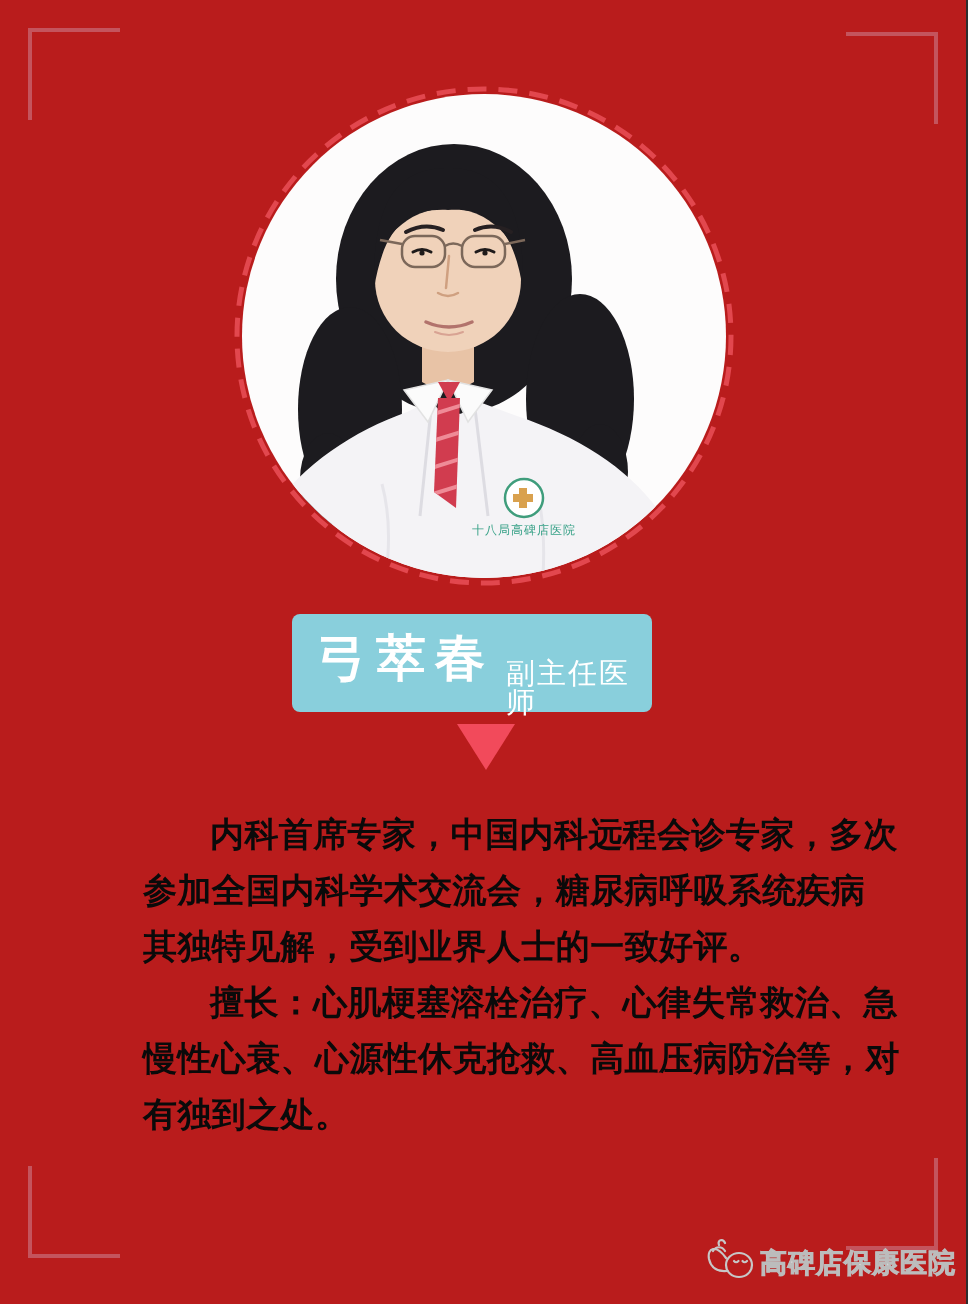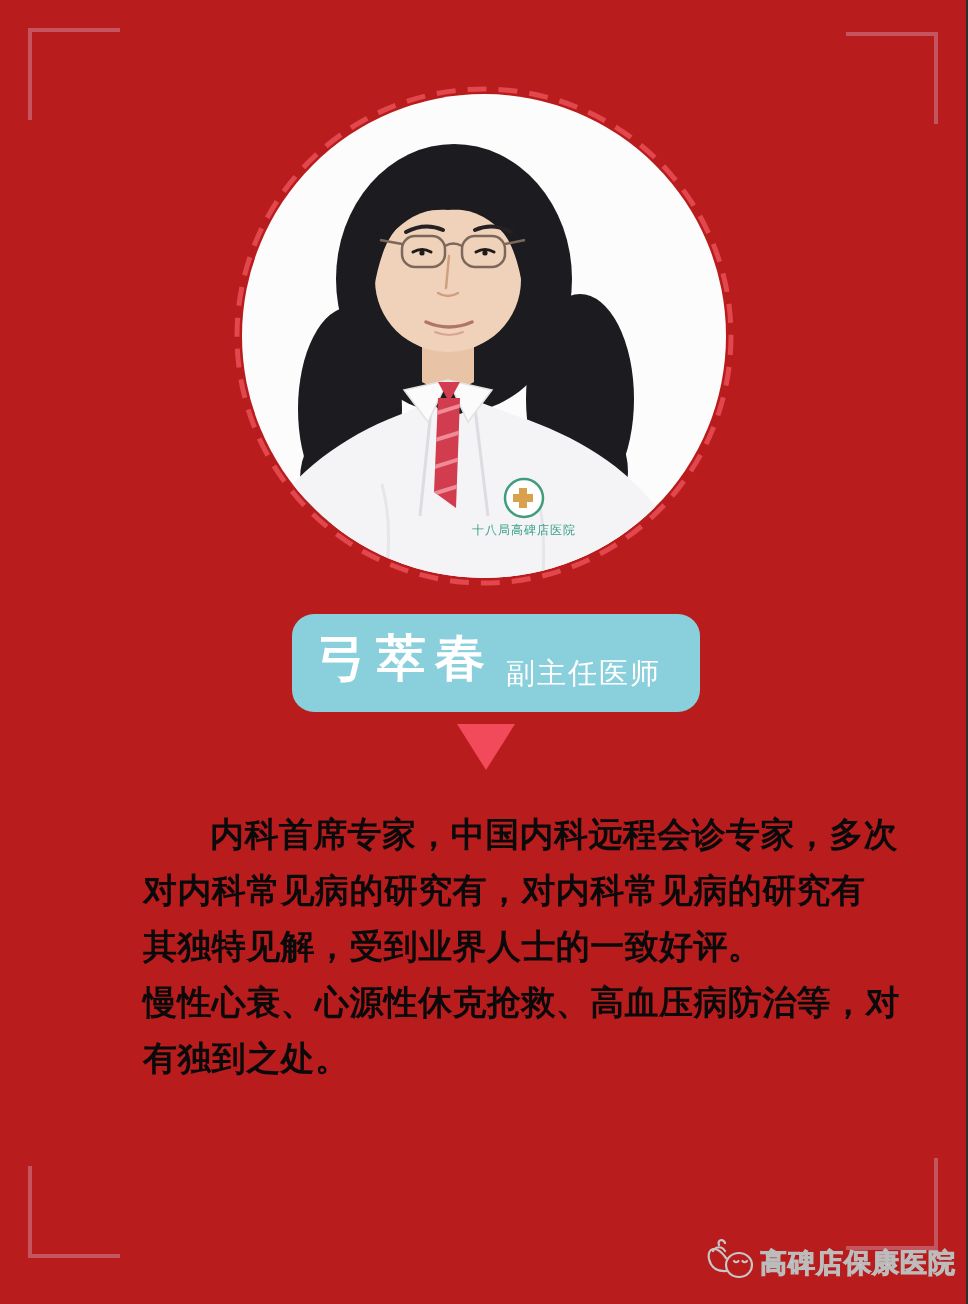--- a/index.html
+++ b/index.html
@@ -12,22 +12,22 @@
   .bracket{position:absolute;width:88px;height:88px;}
   .bracket.tl{left:28px;top:28px;border-top:4px solid #c4545d;border-left:4px solid #c4545d;}
   .bracket.tr{left:846px;top:32px;border-top:4px solid #c4545d;border-right:4px solid #c4545d;}
   .bracket.bl{left:28px;top:1166px;border-bottom:4px solid #c4545d;border-left:4px solid #c4545d;}
   .bracket.br{left:846px;top:1158px;border-bottom:4px solid #c4545d;border-right:4px solid #c4545d;}
 
   
   .portrait{position:absolute;left:232px;top:84px;width:504px;height:504px;}
 
   
-  .banner{position:absolute;left:292px;top:614px;width:408px;height:98px;
-          background:#89cfdc;border-radius:22px;}
+  .banner{position:absolute;left:292px;top:614px;width:360px;height:98px;
+          background:#89cfdc;border-radius:8px;}
   .banner .name{position:absolute;left:25px;top:19px;font-size:50px;line-height:1;
           font-weight:bold;color:#ffffff;letter-spacing:9px;}
   .banner .title{position:absolute;left:214px;top:45px;font-size:29px;line-height:1;
           font-weight:normal;color:#ffffff;letter-spacing:2px;}
 
   
   .down-triangle{position:absolute;left:457px;top:724px;width:0;height:0;
           border-left:29px solid transparent;border-right:29px solid transparent;
           border-top:46px solid #f24a5b;}
 
@@ -127,22 +127,23 @@
 
   <div class="banner">
     <span class="name">弓萃春</span>
     <span class="title">副主任医师</span>
   </div>
 
   <div class="down-triangle"></div>
 
   <div class="bio">
     <div class="bio-line indent">内科首席专家，中国内科远程会诊专家，多次</div>
-    <div class="bio-line">对内科常见病的研究有，对内科常见病的研究有</div>
+    <div class="bio-line">参加全国内科学术交流会，糖尿病呼吸系统疾病</div>
     <div class="bio-line">其独特见解，受到业界人士的一致好评。</div>
+    <div class="bio-line indent">擅长：心肌梗塞溶栓治疗、心律失常救治、急</div>
     <div class="bio-line">慢性心衰、心源性休克抢救、高血压病防治等，对</div>
     <div class="bio-line">有独到之处。</div>
   </div>
 
   <svg class="watermark-logo" viewBox="0 0 54 46">
     <g stroke="#c7c7c7" stroke-width="2.2" fill="none" stroke-linecap="round">
       <ellipse cx="35" cy="27" rx="13" ry="12"></ellipse>
       <path d="M30,23 q2,2.5 4.5,0"></path>
       <path d="M38.5,23 q2,2.5 4.5,0"></path>
       <path d="M22,20 C12,6 3,10 5,21 C7,30 14,34 23,33"></path>

